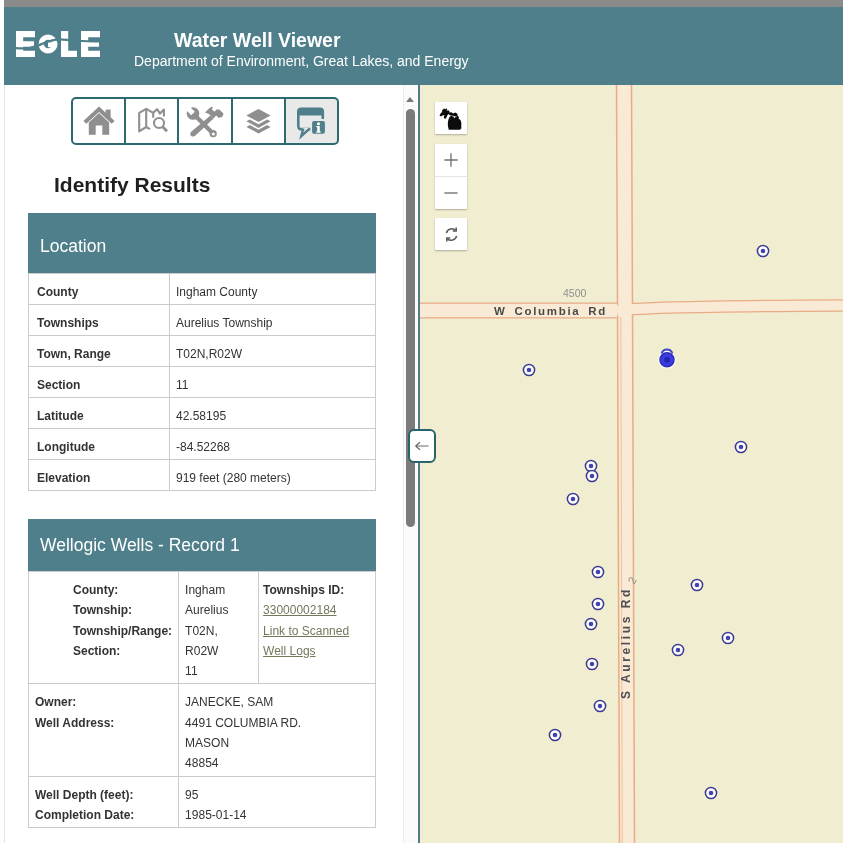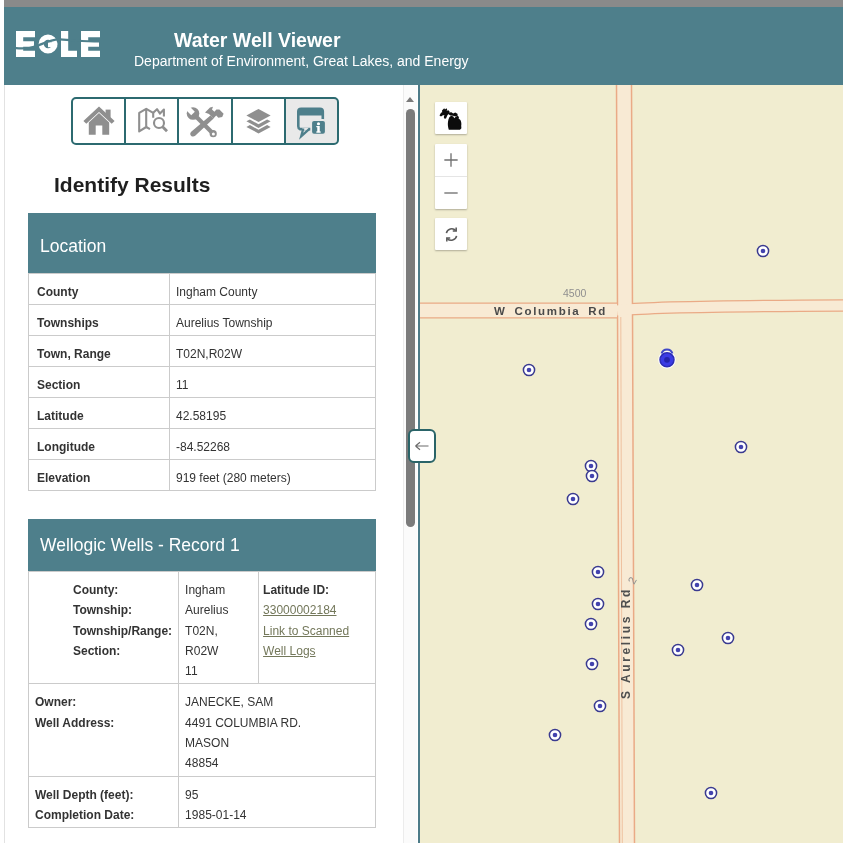--- a/index.html
+++ b/index.html
@@ -134,21 +134,21 @@
     </table>
 </div>
 
 <div class="abs" style="left:28px; top:519px; width:348px;">
   <div class="thead" style="height:52px;">Wellogic Wells - Record 1</div>
   <table class="well">
     <tbody>
         <tr>
       <td class="lb" style="width:128px;padding-left:44px;">County:<br>Township:<br>Township/Range:<br>Section:</td>
       <td style="width:96px;">Ingham<br>Aurelius<br>T02N,<br>R02W<br>11</td>
-      <td style="width:141px; padding-left:4px; padding-right:3px;"><span class="lb2">Latitude ID:</span><br><a class="lnk">33000002184</a><br><a class="lnk">Link to Scanned Well Logs</a></td>
+      <td style="width:141px; padding-left:4px; padding-right:3px;"><span class="lb2">Townships ID:</span><br><a class="lnk">33000002184</a><br><a class="lnk">Link to Scanned Well Logs</a></td>
     </tr>
     <tr>
       <td class="lb">Owner:<br>Well Address:</td>
       <td colspan="2">JANECKE, SAM<br>4491 COLUMBIA RD.<br>MASON<br>48854</td>
     </tr>
     <tr>
       <td class="lb">Well Depth (feet):<br>Completion Date:</td>
       <td colspan="2">95<br>1985-01-14</td>
     </tr>
   </tbody>

